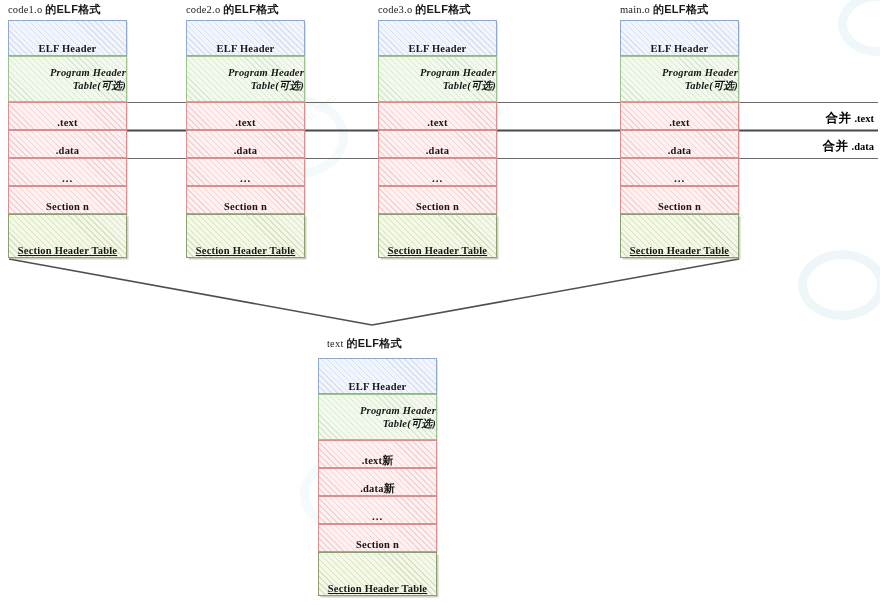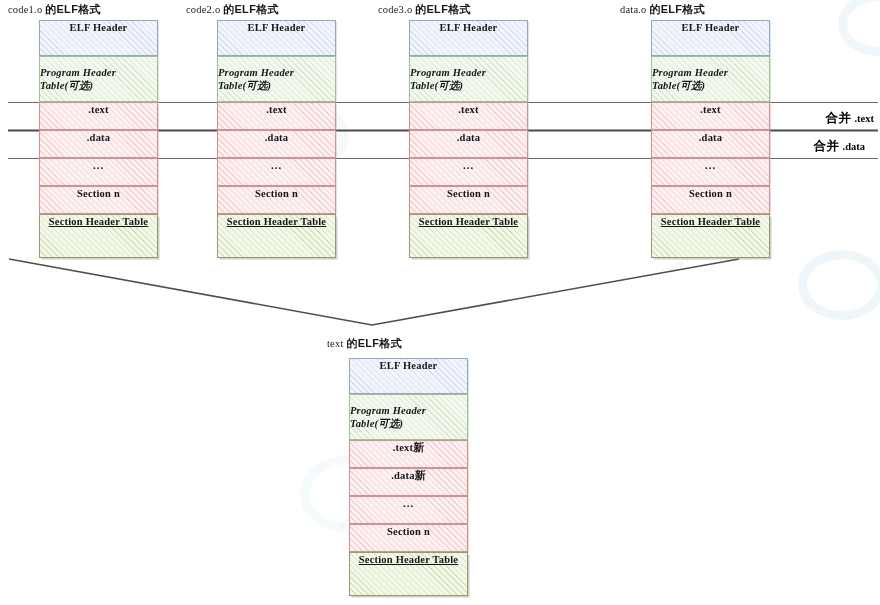--- a/index.html
+++ b/index.html
@@ -80,32 +80,31 @@
   .stack {
     position: absolute;
     box-sizing: border-box;
   }
   .blk {
     position: absolute;
     box-sizing: border-box;
     left: 0;
     width: 100%;
     display: flex;
-    align-items: flex-start;
+    align-items: flex-end;
     justify-content: center;
     text-align: center;
     font-family: "Liberation Serif", serif;
     font-weight: bold;
     font-size: 10.5px;
     color: #161616;
     line-height: 13px;
     letter-spacing: 0.2px;
     border: 1px solid #999;
     background-repeat: repeat;
-    margin-left: 31px;
   }
 
   
   .blk.header {
     border-color: #8fa9cc;
     background-color: #f2f6fc;
     background-image: repeating-linear-gradient(
       45deg,
       rgba(150,175,210,0.30) 0px,
       rgba(150,175,210,0.30) 0.9px,
@@ -296,21 +295,21 @@
           <span>Section n</span>
         </div>
       <div class="blk sht" style="top:194px; height:44px;">
           <span>Section Header Table</span>
         </div>
     </div>
   </div>
 
   <div class="col-group" style="left:620px; top:2px; width:120px;">
     <div class="col-title">
-      <span class="mono-part">data.o </span><span class="cn-part">的ELF格式</span>
+      <span class="mono-part">main.o </span><span class="cn-part">的ELF格式</span>
     </div>
     <div class="stack" style="left:0; top:18px; width:119px; height:240px;">
       <div class="blk header" style="top:0px; height:36px;">
           <span>ELF Header</span>
         </div>
       <div class="blk green" style="top:36px; height:46px; flex-direction:column;">
         <span class="two-line">Program Header</span>
         <span class="two-line">Table(可选)</span>
       </div>
       <div class="blk red" style="top:82px; height:28px;">
@@ -327,21 +326,21 @@
         </div>
       <div class="blk sht" style="top:194px; height:44px;">
           <span>Section Header Table</span>
         </div>
     </div>
   </div>
 
   <div class="merge-label" style="right:6px; top:108px;">
     <span class="cn">合并</span><span class="sec">.text</span>
   </div>
-  <div class="merge-label" style="right:15px; top:136px;">
+  <div class="merge-label" style="right:6px; top:136px;">
     <span class="cn">合并</span><span class="sec">.data</span>
   </div>
 
   <div class="col-group" style="left:318px; top:336px; width:120px;">
     <div class="col-title" style="left:9px;">
       <span class="mono-part">text </span><span class="cn-part">的ELF格式</span>
     </div>
     <div class="stack" style="left:0; top:22px; width:119px; height:240px;">
       <div class="blk header" style="top:0px; height:36px;">
           <span>ELF Header</span>

